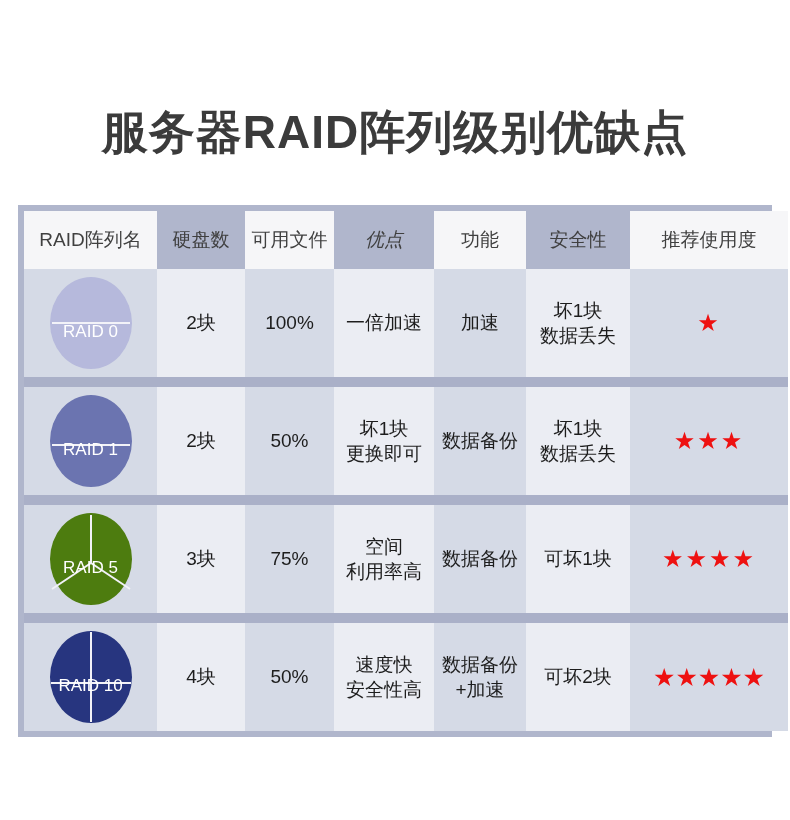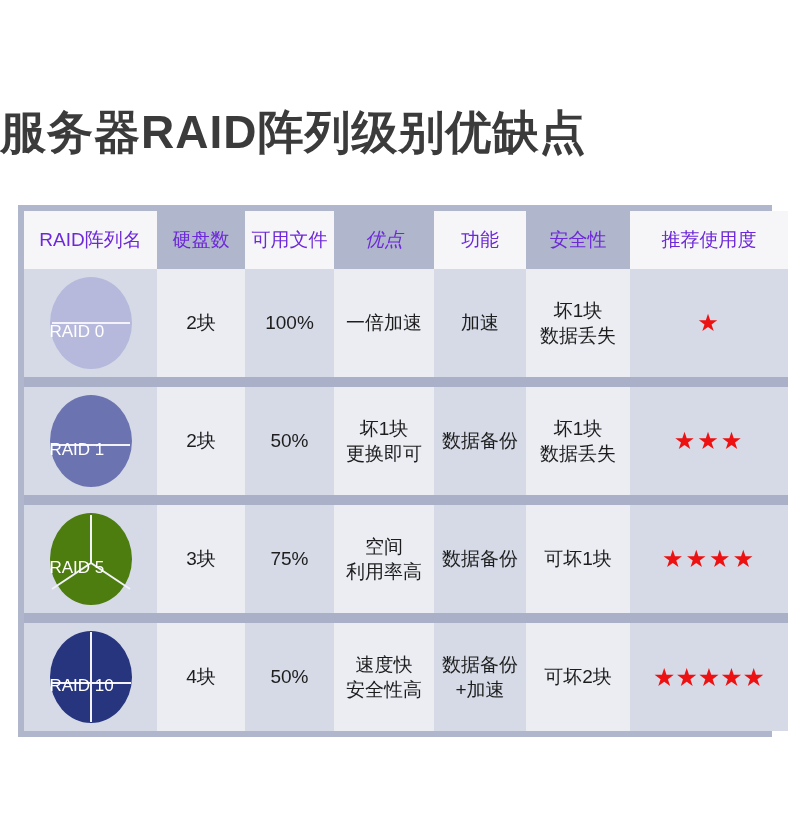--- a/index.html
+++ b/index.html
@@ -10,21 +10,21 @@
   body {
     width: 790px;
     height: 820px;
     font-family: "Liberation Sans", "DejaVu Sans", sans-serif;
     color: #333333;
     overflow: hidden;
   }
 
   
   .page-title {
-    text-align: left;
+    text-align: center;
     font-size: 46px;
     font-weight: bold;
     color: #3b3b3b;
     letter-spacing: 1px;
     padding-top: 78px;
     line-height: 1;
   }
 
   
   .table-wrap {
@@ -41,21 +41,21 @@
     border-collapse: separate;
     border-spacing: 0;
     table-layout: fixed;
   }
 
   
   .raid-table thead th {
     height: 58px;
     font-size: 19px;
     font-weight: normal;
-    color: #6d28d9;
+    color: #404040;
     text-align: center;
     vertical-align: middle;
     padding: 0;
   }
   .raid-table thead th.col-light { background: #f6f6f8; }
   .raid-table thead th.col-dark  { background: #b0b6cc; }
 
   
   .raid-table tbody td {
     height: 108px;
@@ -88,20 +88,21 @@
   
   .disc-cell { position: relative; }
   .disc {
     position: relative;
     width: 82px;
     height: 92px;
     margin: 0 auto;
     border-radius: 50%;
     display: flex;
     align-items: center;
+    justify-content: center;
   }
   .disc .disc-label {
     position: relative;
     z-index: 3;
     color: #ffffff;
     font-size: 17px;
     line-height: 1;
     margin-top: 16px;
     white-space: nowrap;
   }

